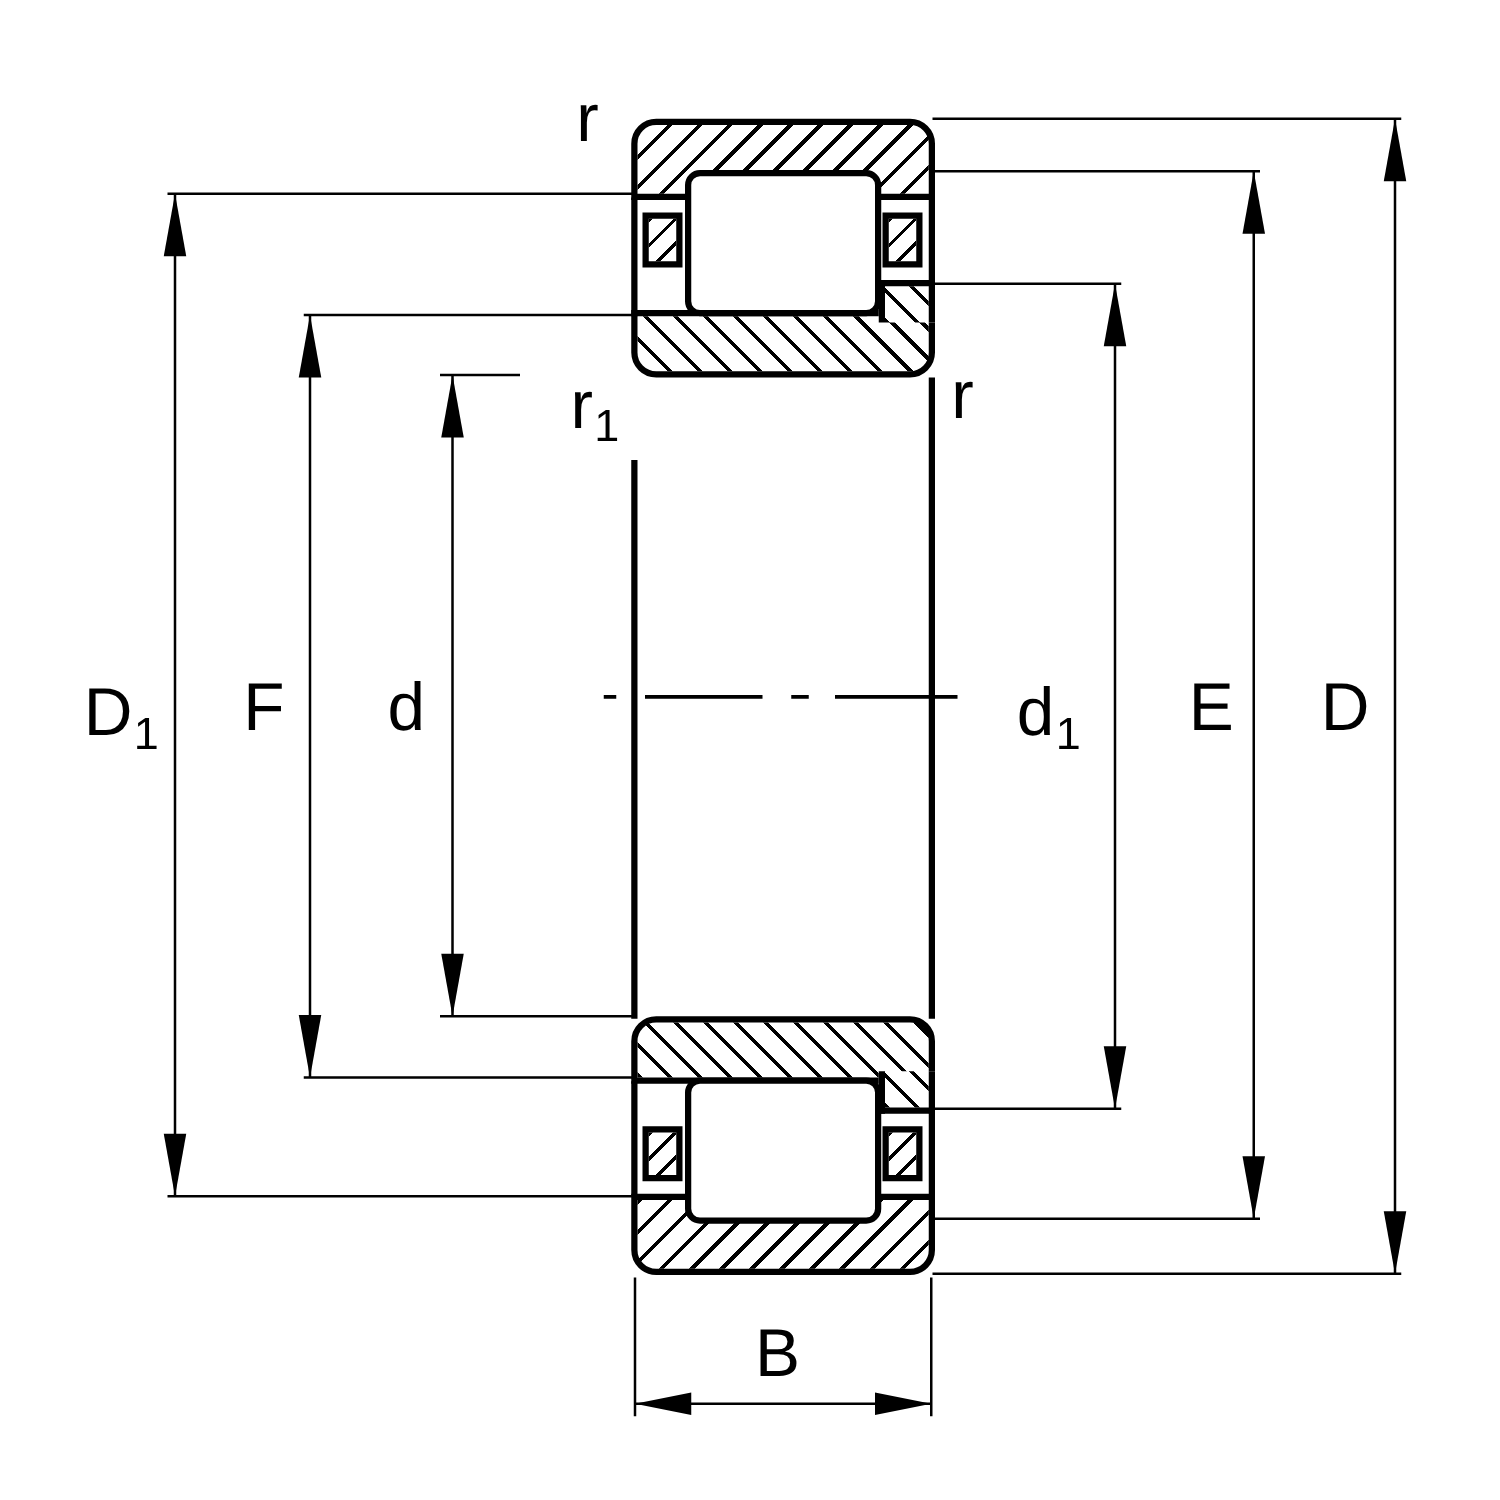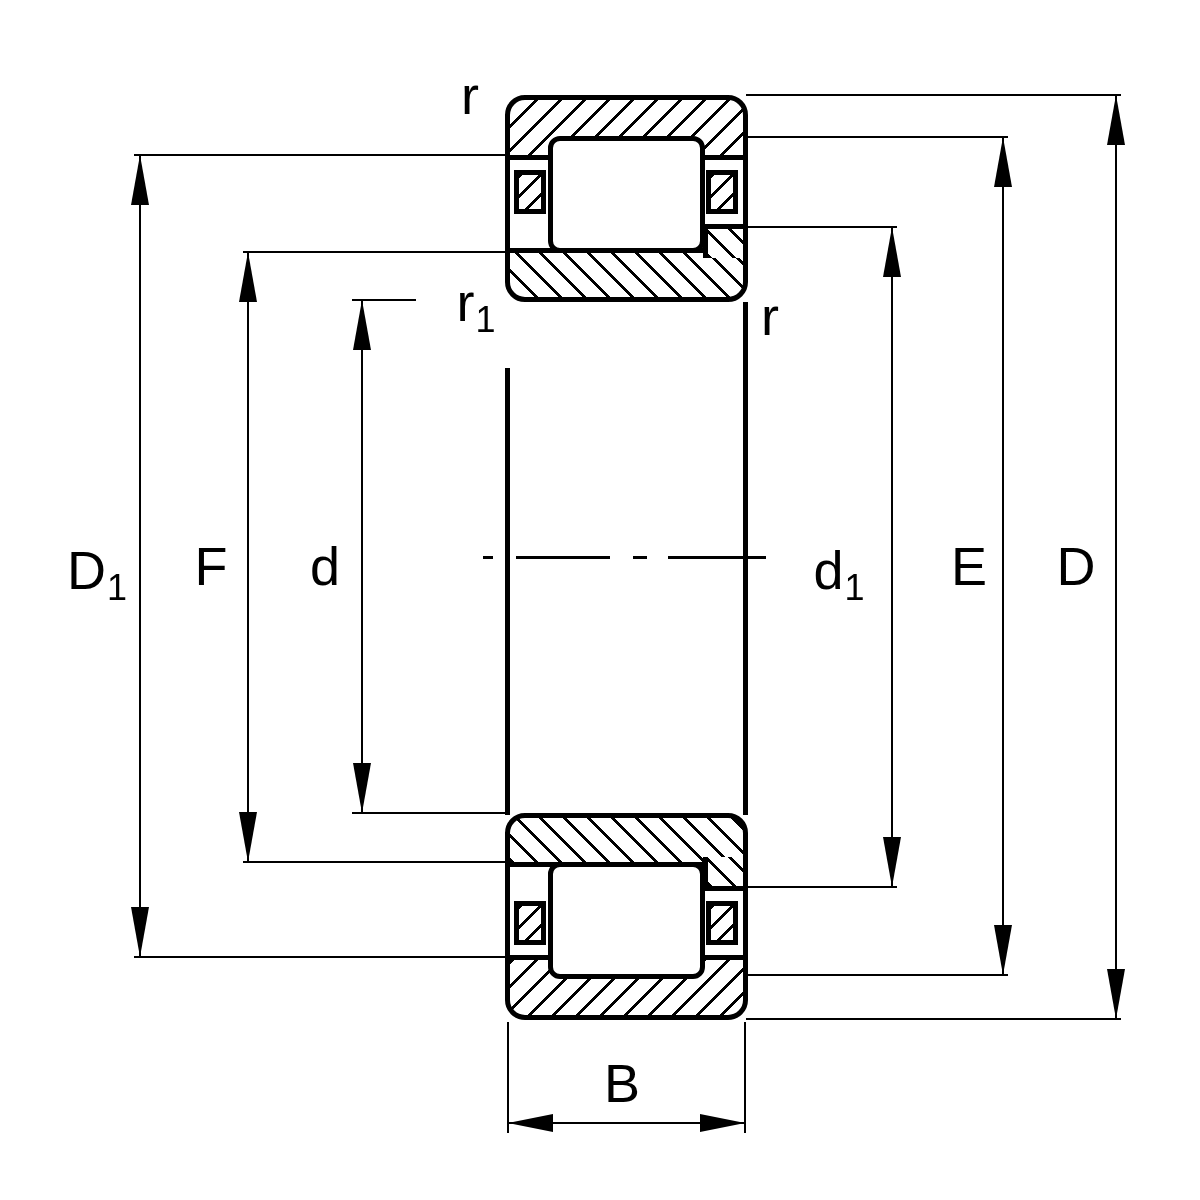--- a/index.html
+++ b/index.html
@@ -86,21 +86,21 @@
   <div class="part h-ir no-t" style="left:703px;top:857px;width:45px;height:34px;"></div>
   <div class="part h-or" style="left:505px;top:955px;width:243px;height:65px;border-radius:0 0 20px 20px;"></div>
   <div class="part" style="left:548px;top:862px;width:157px;height:117px;border-radius:12px;"></div>
   <div class="part h-cg" style="left:514px;top:901px;width:32px;height:44px;"></div>
   <div class="part h-cg" style="left:706px;top:901px;width:32px;height:44px;"></div>
   <div class="ln" style="left:505px;top:865px;width:5px;height:92px;"></div>
   <div class="ln" style="left:743px;top:889px;width:5px;height:68px;"></div>
 
   <div class="lab" style="left:470px;top:95px;">
     <span>r</span></div>
-  <div class="lab" style="left:476px;top:302px;">
+  <div class="lab" style="left:476px;top:324px;">
     <span>r</span><span class="sub">1</span></div>
   <div class="lab" style="left:770px;top:316px;">
     <span>r</span></div>
   <div class="lab" style="left:97px;top:570px;">
     <span>D</span><span class="sub">1</span></div>
   <div class="lab" style="left:211px;top:566px;">
     <span>F</span></div>
   <div class="lab" style="left:325px;top:566px;">
     <span>d</span></div>
   <div class="lab" style="left:839px;top:570px;">

